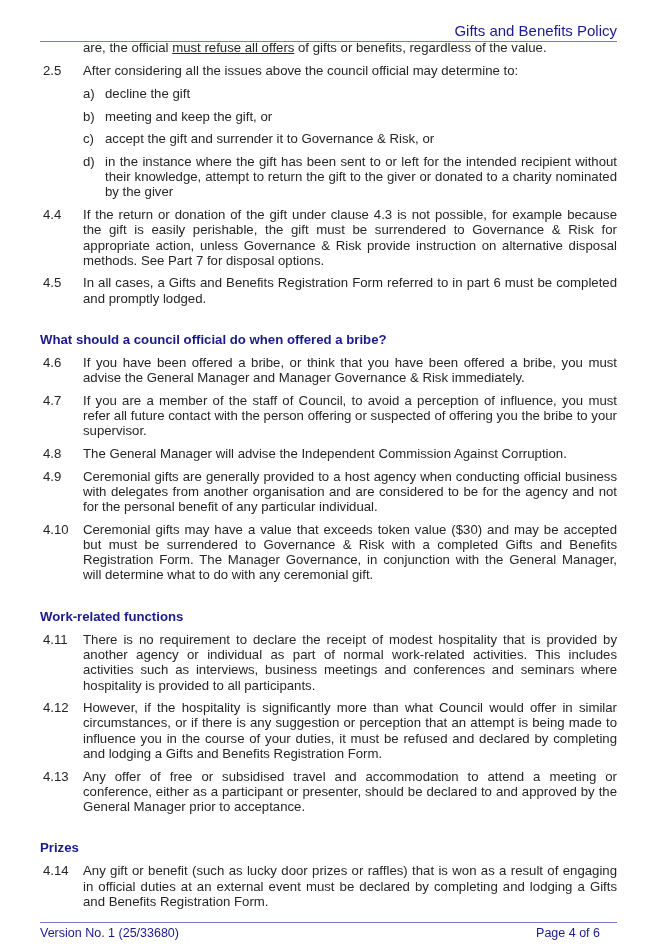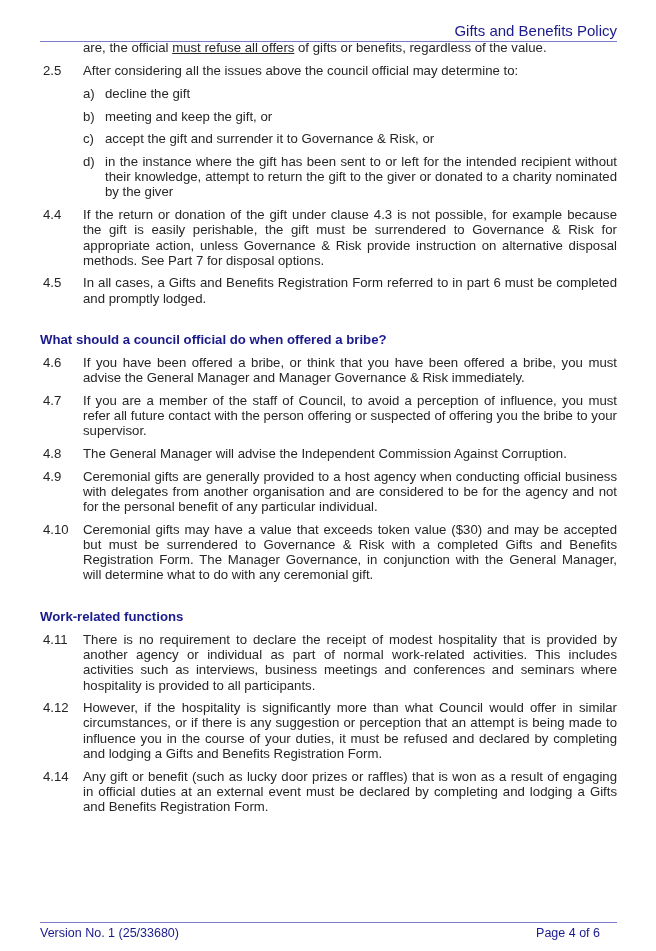--- a/index.html
+++ b/index.html
@@ -104,21 +104,26 @@
 
   <div class="heading">Work-related functions</div>
   <div class="clause">
     <span class="num">4.11</span>
     <span class="txt">There is no requirement to declare the receipt of modest hospitality that is provided by another agency or individual as part of normal work-related activities. This includes activities such as interviews, business meetings and conferences and seminars where hospitality is provided to all participants.</span>
   </div>
   <div class="clause">
     <span class="num">4.12</span>
     <span class="txt">However, if the hospitality is significantly more than what Council would offer in similar circumstances, or if there is any suggestion or perception that an attempt is being made to influence you in the course of your duties, it must be refused and declared by completing and lodging a Gifts and Benefits Registration Form.</span>
   </div>
+  <div class="clause">
+    <span class="num">4.13</span>
+    <span class="txt">Any offer of free or subsidised travel and accommodation to attend a meeting or conference, either as a participant or presenter, should be declared to and approved by the General Manager prior to acceptance.</span>
+  </div>
 
+  <div class="heading">Prizes</div>
   <div class="clause">
     <span class="num">4.14</span>
     <span class="txt">Any gift or benefit (such as lucky door prizes or raffles) that is won as a result of engaging in official duties at an external event must be declared by completing and lodging a Gifts and Benefits Registration Form.</span>
   </div>
 </div>
 
 <div class="footer">
   <span>Version No.  1 (25/33680)</span>
   <span class="pg">Page 4 of 6</span>
 </div>

